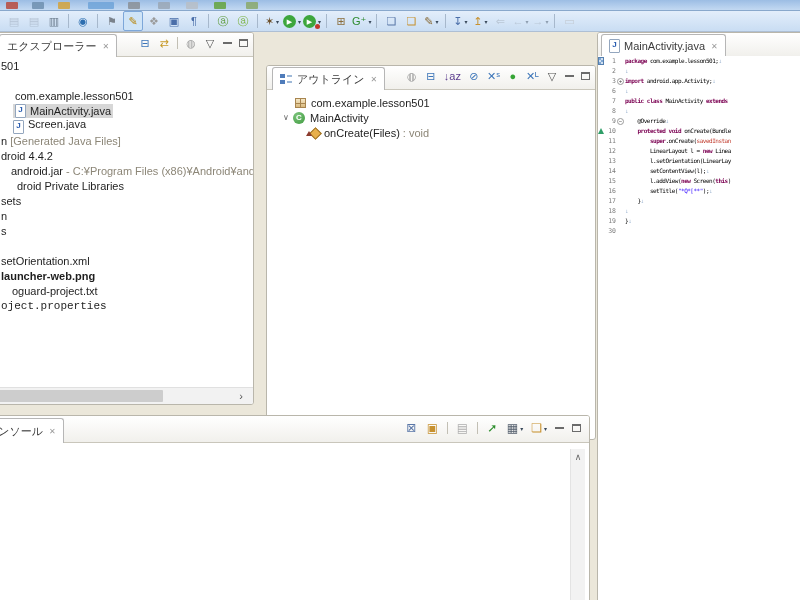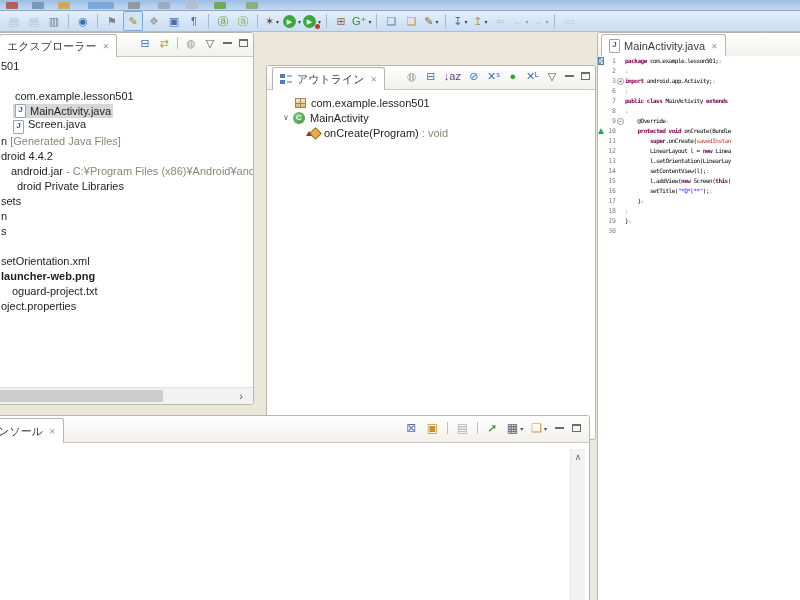--- a/index.html
+++ b/index.html
@@ -226,21 +226,21 @@
       <div class="trow" style="padding-left: 0px;"><span><span>droid 4.4.2</span></span></div>
       <div class="trow" style="padding-left: 10px;"><span><span>android.jar</span><span class="dim"> - C:¥Program Files (x86)¥Android¥android-sc</span></span></div>
       <div class="trow" style="padding-left: 16px;"><span><span>droid Private Libraries</span></span></div>
       <div class="trow" style="padding-left: 0px;"><span><span>sets</span></span></div>
       <div class="trow" style="padding-left: 0px;"><span><span>n</span></span></div>
       <div class="trow" style="padding-left: 0px;"><span><span>s</span></span></div>
       <div class="trow" style="padding-left: 0px;"><span><span></span></span></div>
       <div class="trow" style="padding-left: 0px;"><span><span>setOrientation.xml</span></span></div>
       <div class="trow" style="padding-left: 0px; font-weight: bold;"><span><span>launcher-web.png</span></span></div>
       <div class="trow" style="padding-left: 11px;"><span><span>oguard-project.txt</span></span></div>
-      <div class="trow" style="padding-left: 0px;"><span><span>oject.properties</span></span></div>
+      <div class="trow" style="padding-left: 0px; font-family: Liberation Mono, monospace;"><span><span>oject.properties</span></span></div>
     </div>
   <div class="hscroll">
     <div class="hthumb" style="width:170px;"></div>
     <div class="harrow">›</div>
   </div>
 </div>
 
 <div class="panel" style="left:266px;top:32px;width:328px;height:373px;margin-top:33px;">
   <div class="phead">
     <div class="tab" style="margin-left:5px;">
@@ -262,21 +262,21 @@
         <span class="hico" style="color: rgb(53, 164, 53);">●</span>
         <span class="hico" style="color: rgb(59, 116, 184);">✕ᴸ</span>
         <span class="hico" style="color: rgb(85, 85, 85);">▽</span>
         <span class="ico-min"></span>
         <span class="ico-max"></span>
       </div>
   </div>
   <div class="treewrap" style="padding-left:10px;padding-top:6px;bottom:0;">
       <div class="orow" style="padding-left: 18px;"><span class="pkgicon"></span><span class="sel">com.example.lesson501</span></div>
       <div class="orow" style="padding-left: 6px;"><span class="chev">∨</span><span class="clsicon">C</span><span>MainActivity</span></div>
-      <div class="orow" style="padding-left: 30px;"><span class="methwrap"><span class="methdiamond"></span><span class="ovrsmall"></span></span><span>onCreate(Program)</span><span class="dim"> : void</span></div>
+      <div class="orow" style="padding-left: 30px;"><span class="methwrap"><span class="methdiamond"></span><span class="ovrsmall"></span></span><span>onCreate(Files)</span><span class="dim"> : void</span></div>
     </div>
 </div>
 
 <div class="panel" style="left:597px;top:32px;width:210px;height:574px;border-radius:3px 0 0 0;">
   <div class="phead">
     <div class="tab" style="margin-left:3px;">
       <span class="jicon" style="margin-right:4px;">J</span>
       <span>MainActivity.java</span>
       <span class="x">✕</span>
     </div>

